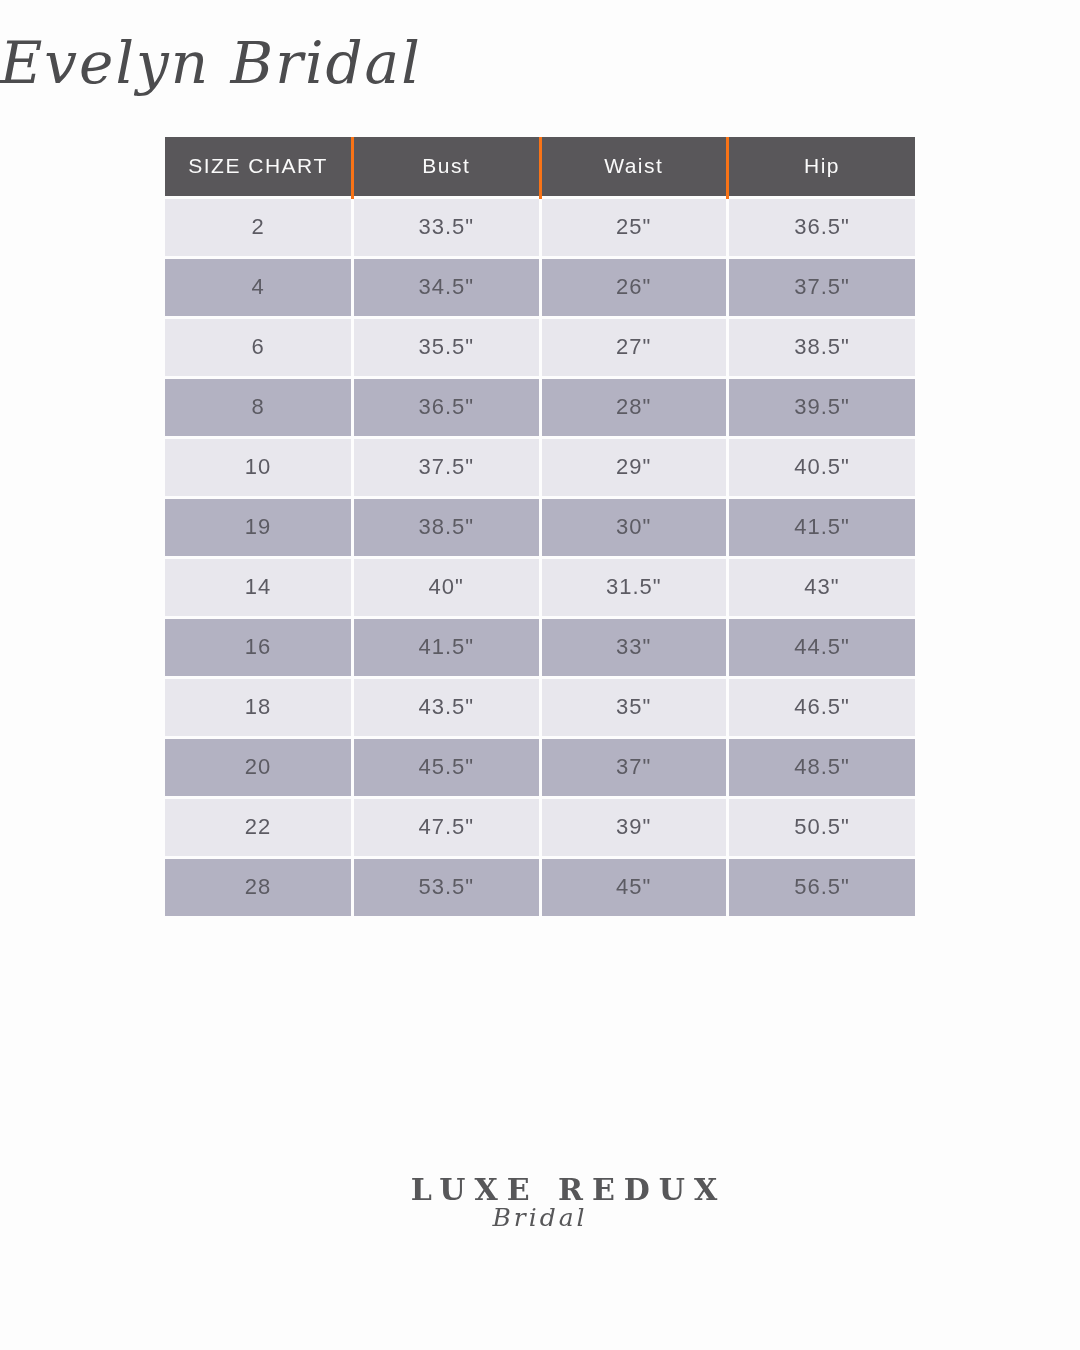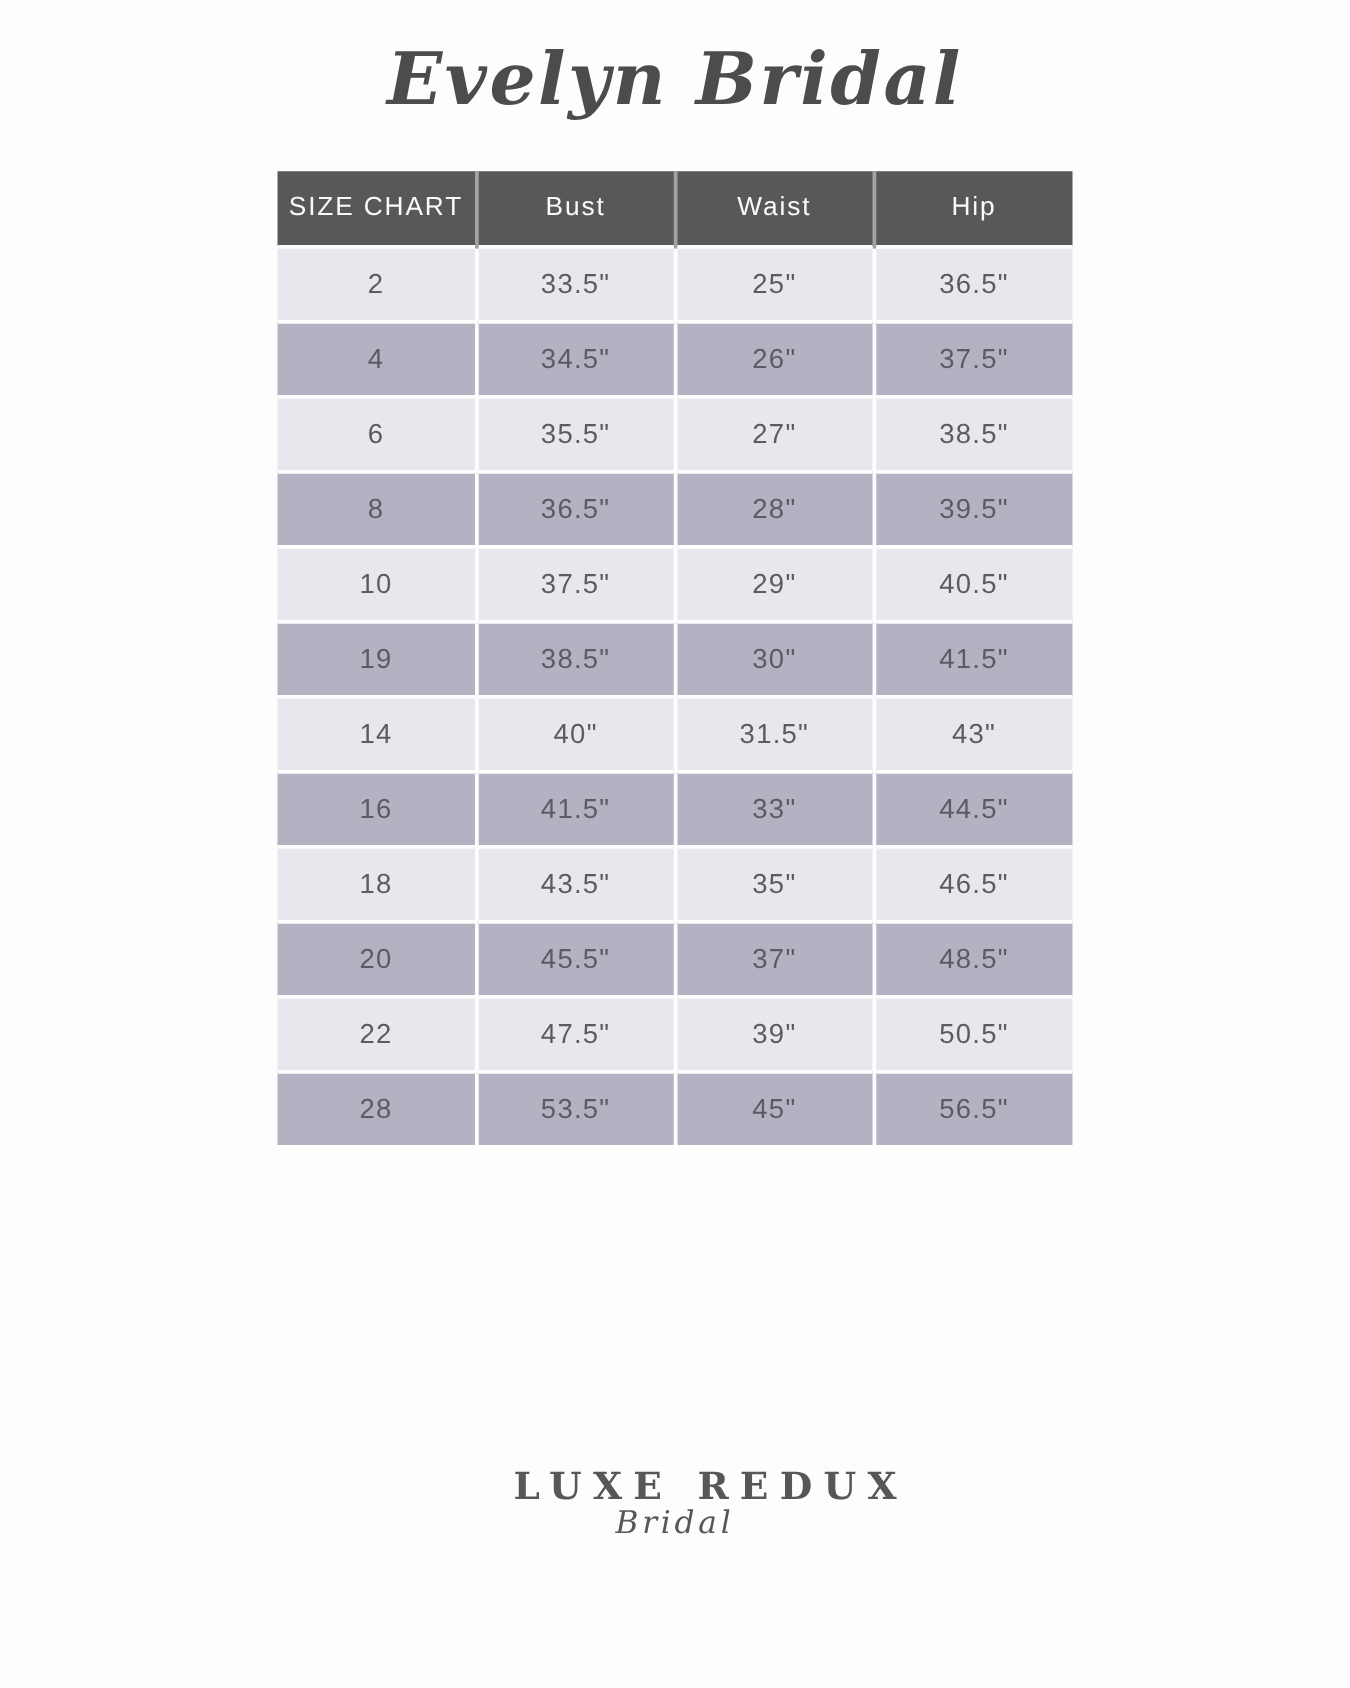--- a/index.html
+++ b/index.html
@@ -10,49 +10,48 @@
     width: 1080px;
     height: 1350px;
     background: #fdfdfd;
     font-family: "Liberation Sans", sans-serif;
     overflow: hidden;
   }
 
   
   .brand {
     margin: 30px auto 0;
-    text-align: center;
     font-family: "DejaVu Serif", serif;
     font-style: italic;
-    font-weight: 700;
+    font-weight: 400;
     font-size: 58px;
     line-height: 1.15;
     color: #4c4c4e;
     letter-spacing: 2px;
   }
 
   
   table.size-chart {
-    width: 636px;
+    width: 750px;
     margin: 40px auto 0;
     border-collapse: collapse;
     table-layout: fixed;
   }
   table.size-chart thead th {
     background: #59575a;
     color: #fafafa;
     font-weight: 400;
     font-size: 21px;
     letter-spacing: 1.5px;
     height: 57px;
     text-align: center;
     vertical-align: middle;
   }
   table.size-chart thead th + th {
-    border-left: 3px solid #a3a3a3;
+    border-left: 3px solid #f97316;
   }
   table.size-chart tbody td {
     font-size: 22px;
     font-weight: 400;
     color: #5c5b63;
     letter-spacing: 1px;
     height: 55px;
     text-align: center;
     vertical-align: middle;
     border-top: 3px solid #fdfdfd;

